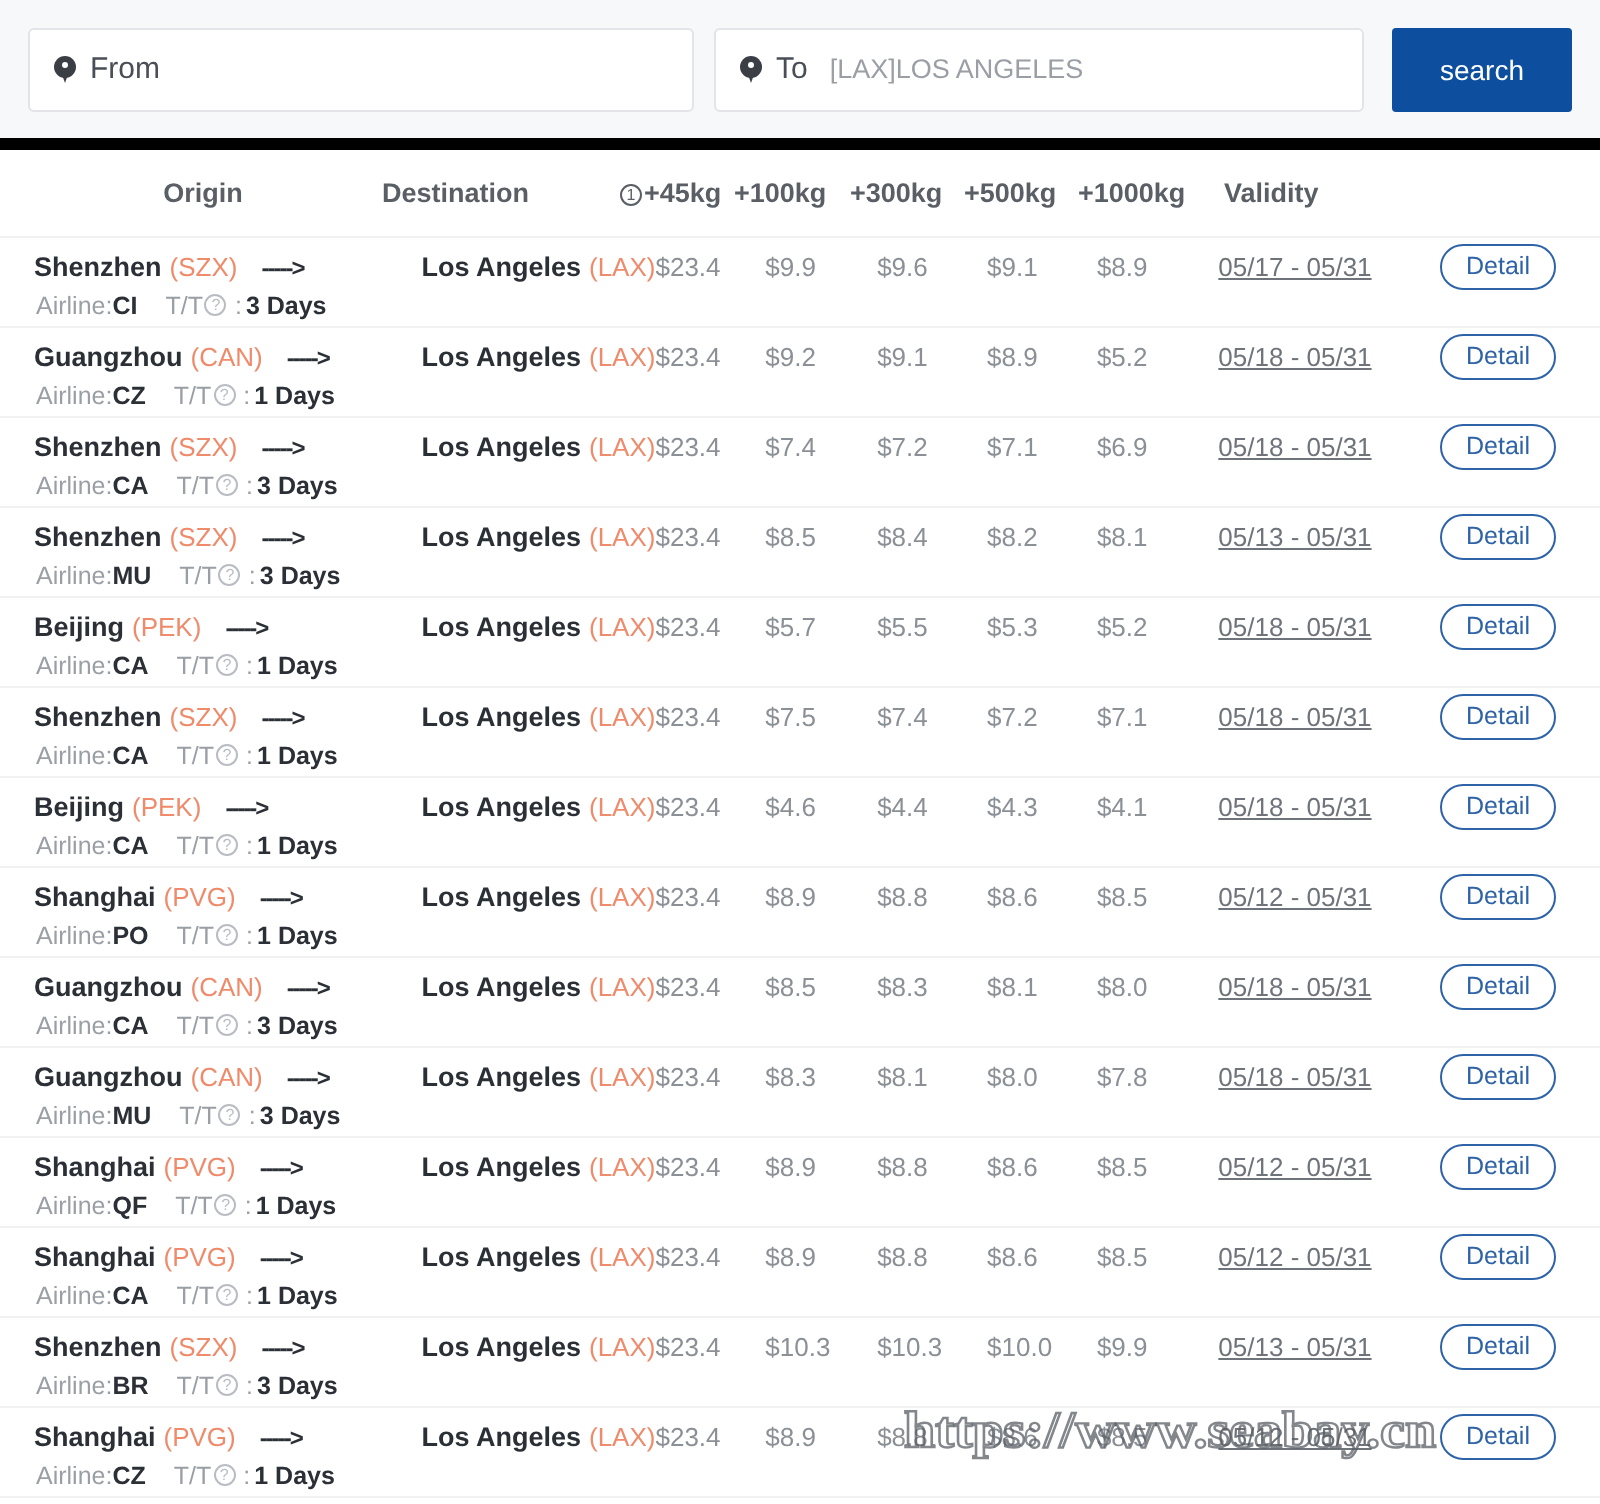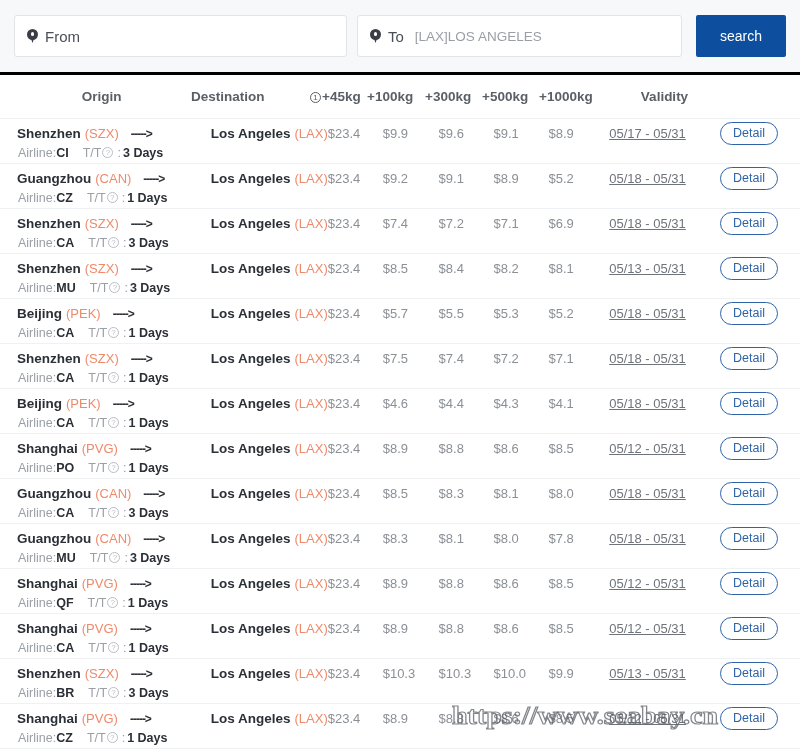--- a/index.html
+++ b/index.html
@@ -17,21 +17,21 @@
     position: relative;
     width: 800px;
     height: 752px;
     overflow: hidden;
   }
 
   
   .search-panel {
     height: 75px;
     background: #f7f8f9;
-    border-bottom: 3px solid #000000;
+    border-bottom: 6px solid #000000;
     display: flex;
     align-items: center;
     padding: 0 14px;
     gap: 10px;
   }
 
   .field {
     height: 42px;
     background: #ffffff;
     border: 1px solid #e2e4e7;
@@ -147,21 +147,21 @@
   .c-p45      { width: 57px;  text-align: left; }
   .c-p100     { width: 58px;  text-align: left; }
   .c-p300     { width: 57px;  text-align: left; }
   .c-p500     { width: 57px;  text-align: left; }
   .c-p1000    { width: 63px;  text-align: left; }
   .c-validity { width: 115px; text-align: left; }
   .c-action   { width: 83px;  display: flex; justify-content: flex-start; }
 
   .thead .c-origin   { padding-left: 12px; justify-content: center; width: 191px; }
   .thead .c-dest     { justify-content: flex-start; }
-  .thead .c-validity { text-align: center; padding-left: 10px; }
+  .thead .c-validity { text-align: left; padding-left: 10px; }
 
   .city {
     font-size: 13.5px;
     font-weight: bold;
     color: #2b2f36;
     white-space: nowrap;
   }
   .code {
     font-size: 13px;
     color: #ef8a6b;

